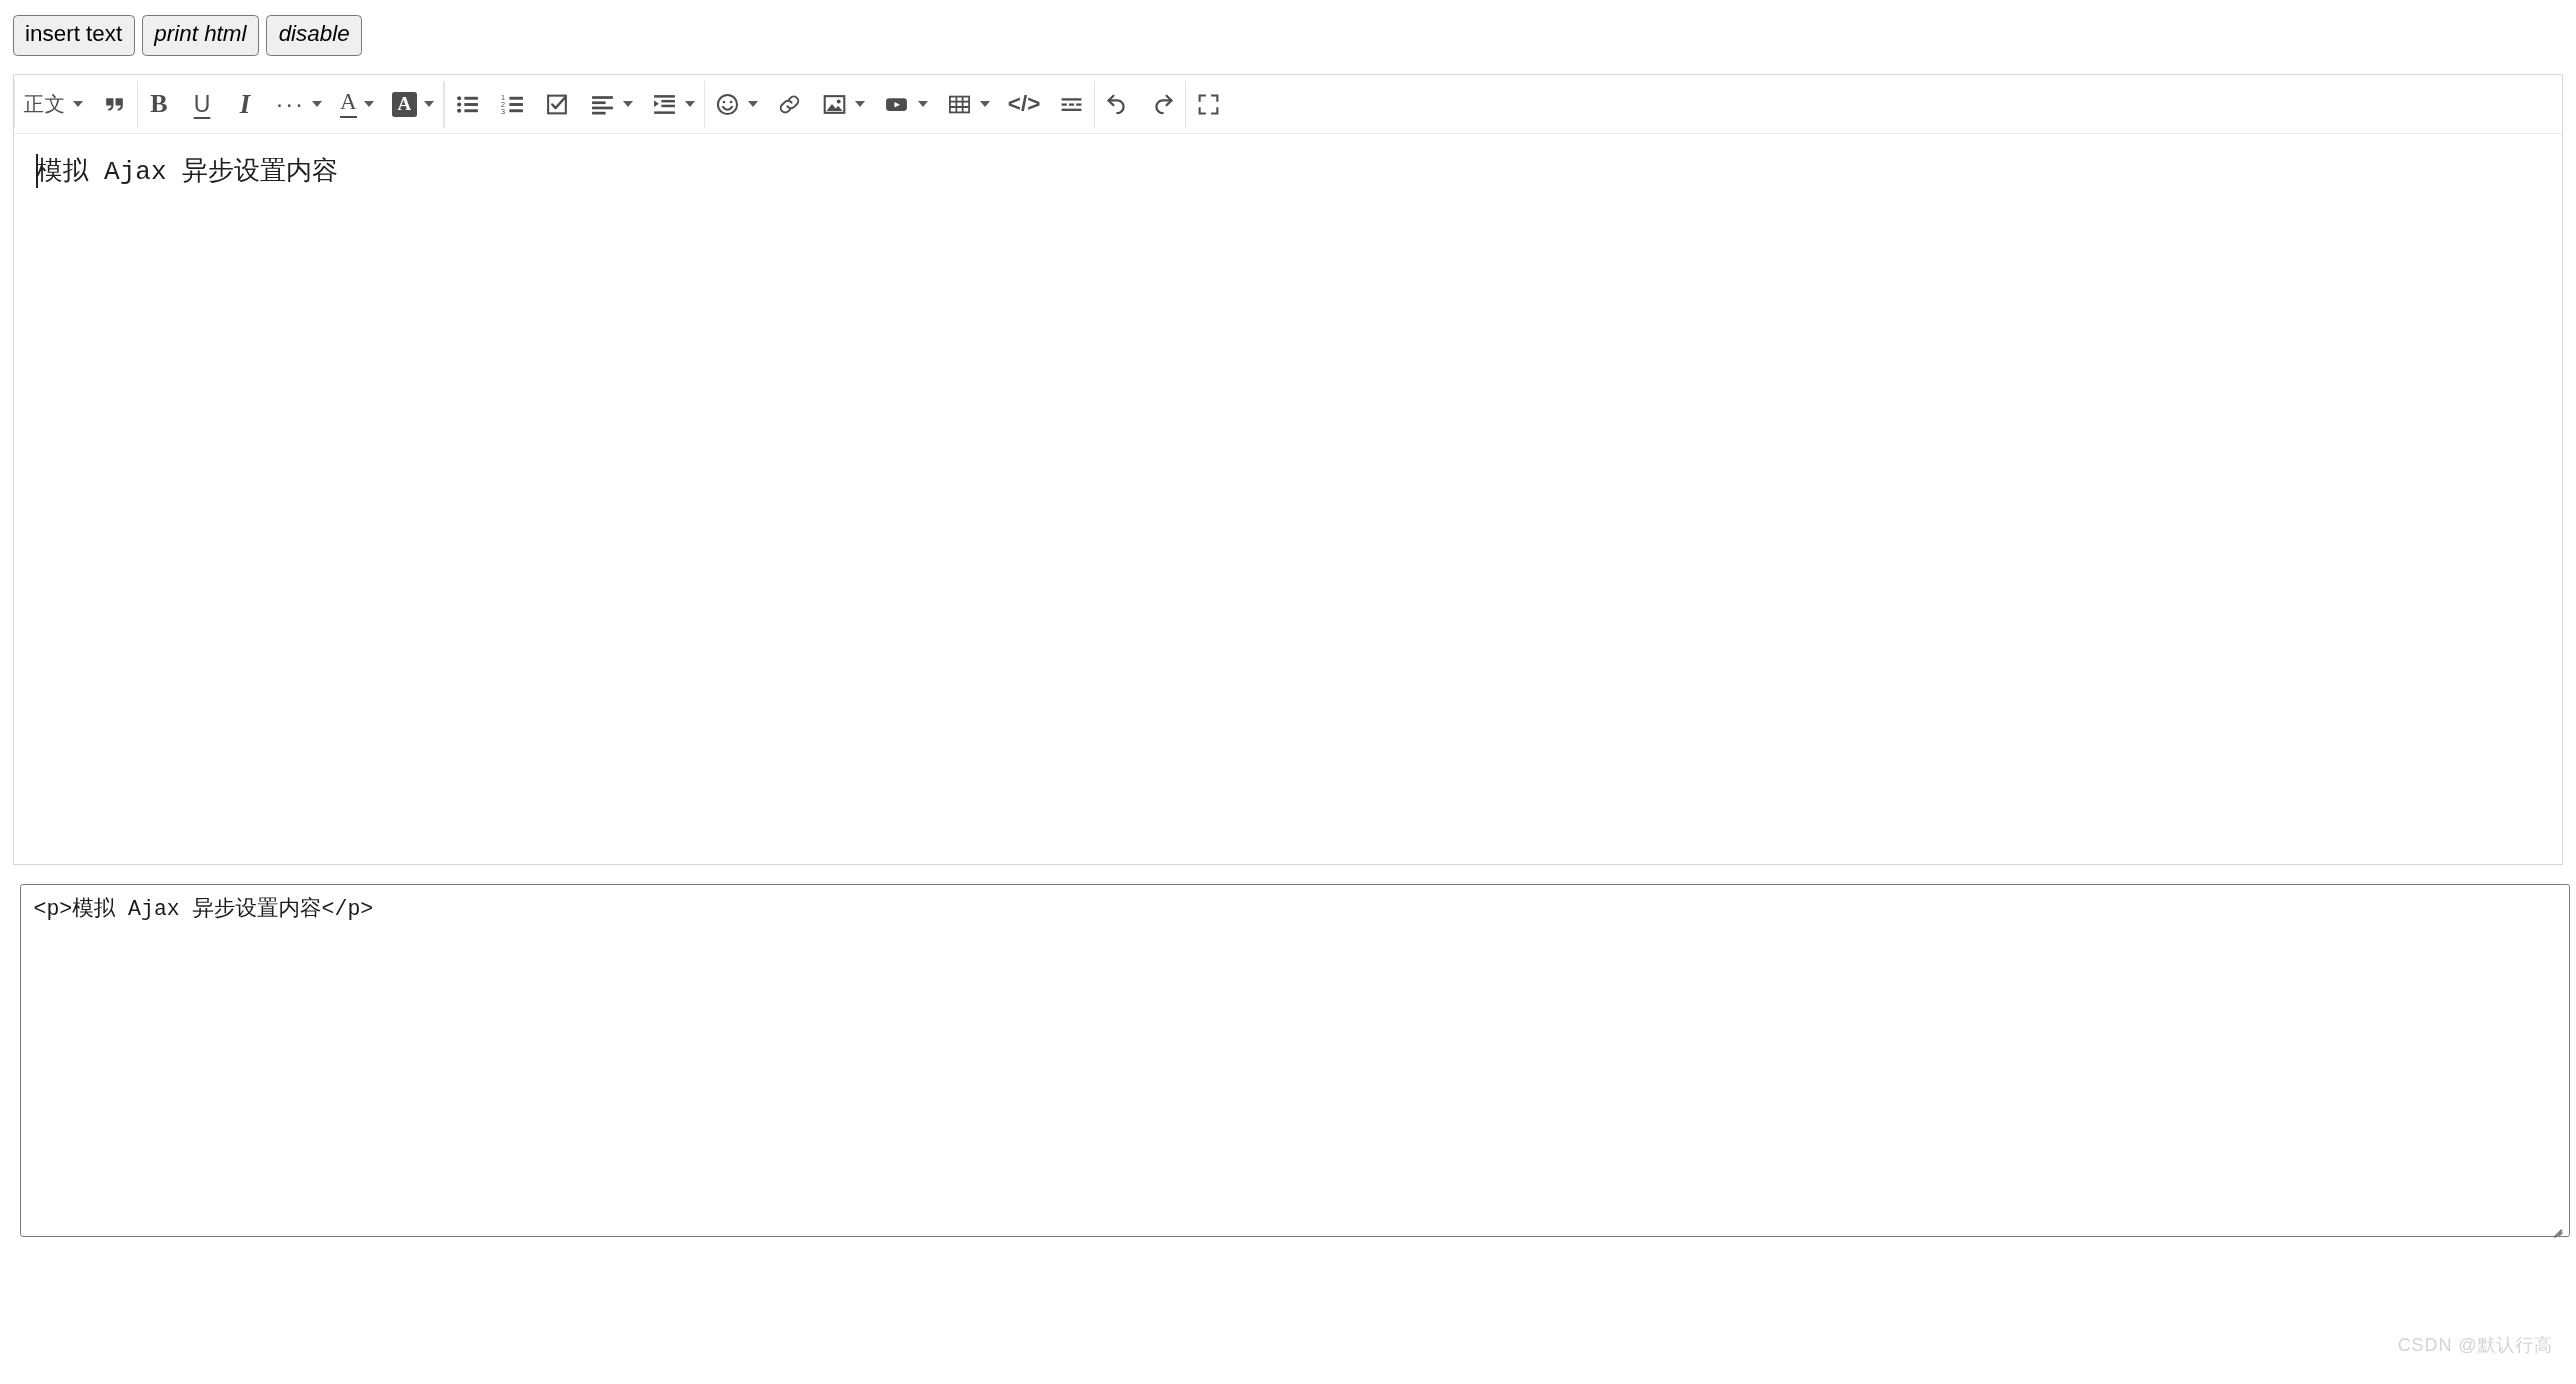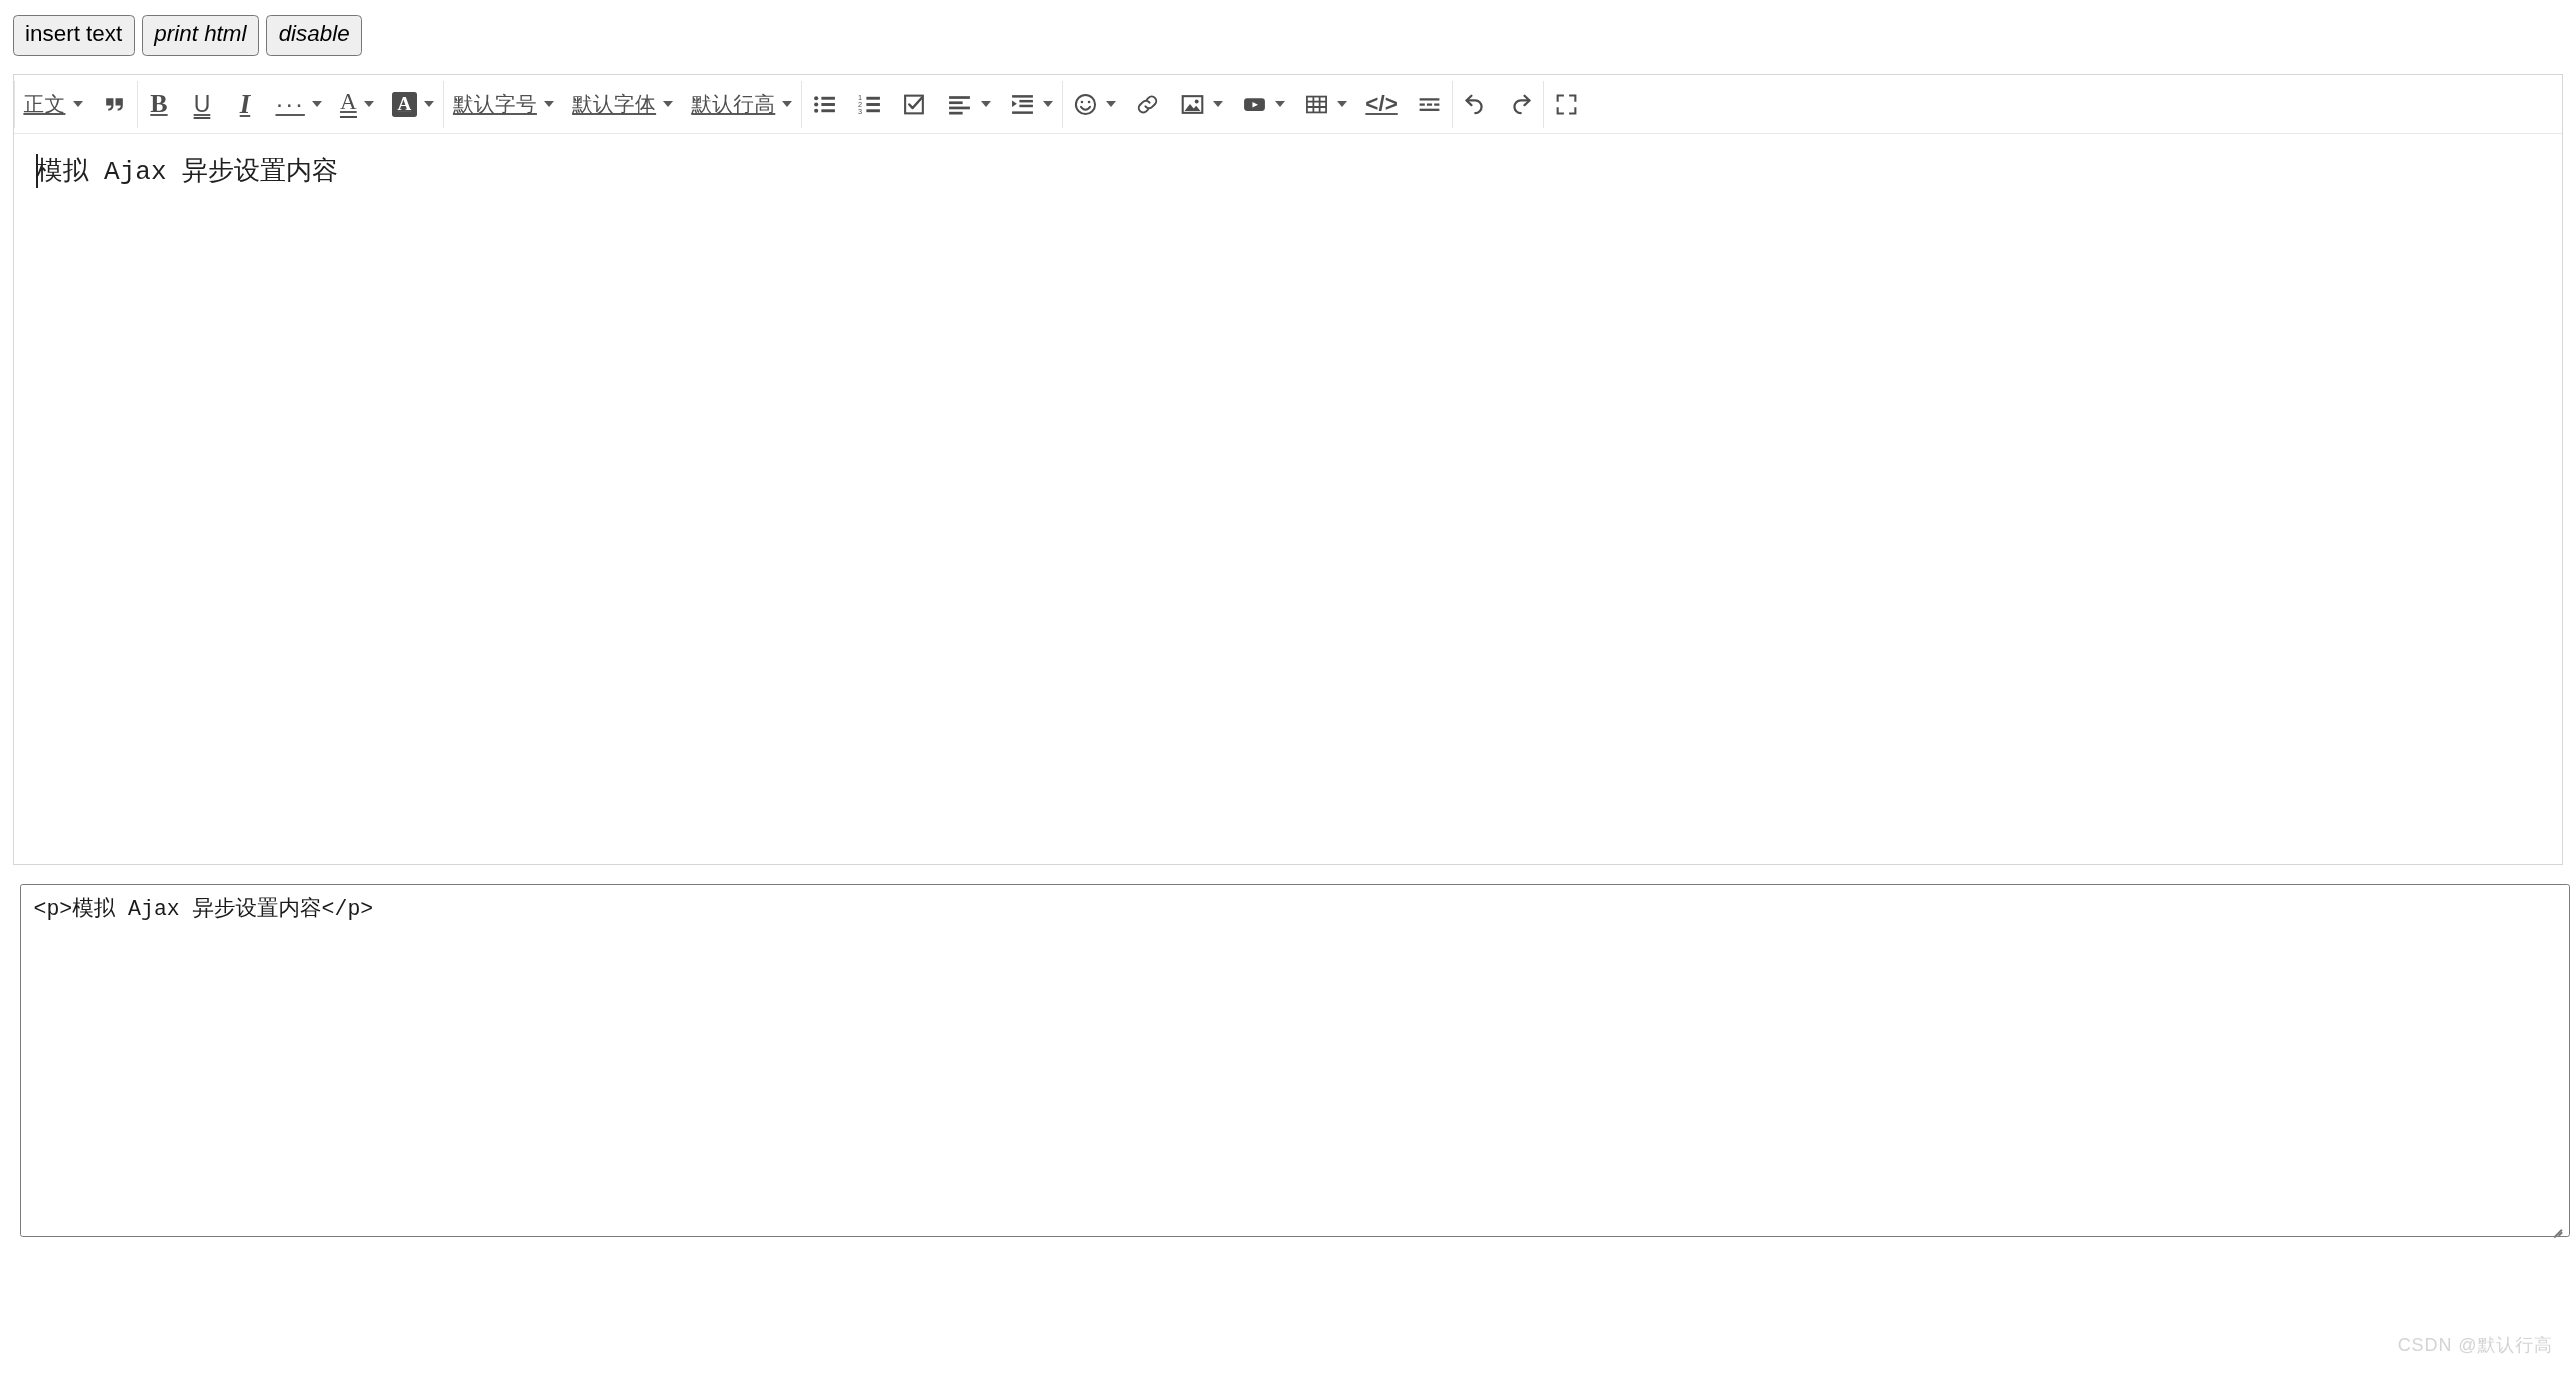--- a/index.html
+++ b/index.html
@@ -70,21 +70,20 @@
     display: flex;
     align-items: center;
     justify-content: center;
     height: 45px;
     min-width: 43px;
     padding: 0 9px;
     color: #5a5a5a;
     cursor: pointer;
     border-radius: 3.6px;
     user-select: none;
-    text-decoration: underline;
   }
   .tb-label {
     font-size: 20.6px;
     color: #4f4f4f;
     white-space: nowrap;
     letter-spacing: 0.4px;
   }
   .caret {
     width: 0; height: 0;
     border-left: 5.4px solid transparent;
@@ -256,34 +255,20 @@
         <span class="caret"></span>
       </div>
       <div class="tb-item">
         <span class="a-boxed">A</span>
         <span class="caret"></span>
       </div>
     </div>
 
     <div class="tb-sep"></div>
 
-    <div class="tb-group">
-      <div class="tb-item">
-        <span class="tb-label">默认字号</span>
-        <span class="caret"></span>
-      </div>
-      <div class="tb-item">
-        <span class="tb-label">默认字体</span>
-        <span class="caret"></span>
-      </div>
-      <div class="tb-item">
-        <span class="tb-label">默认行高</span>
-        <span class="caret"></span>
-      </div>
-    </div>
 
     <div class="tb-sep"></div>
 
     <div class="tb-group">
       <div class="tb-item">
         <span class="tb-ico">
           <svg width="25" height="25" viewBox="0 0 24 24" fill="#4d4d4d">
             <circle cx="4" cy="6" r="2"></circle>
               <circle cx="4" cy="12" r="2"></circle>
               <circle cx="4" cy="18" r="2"></circle>

